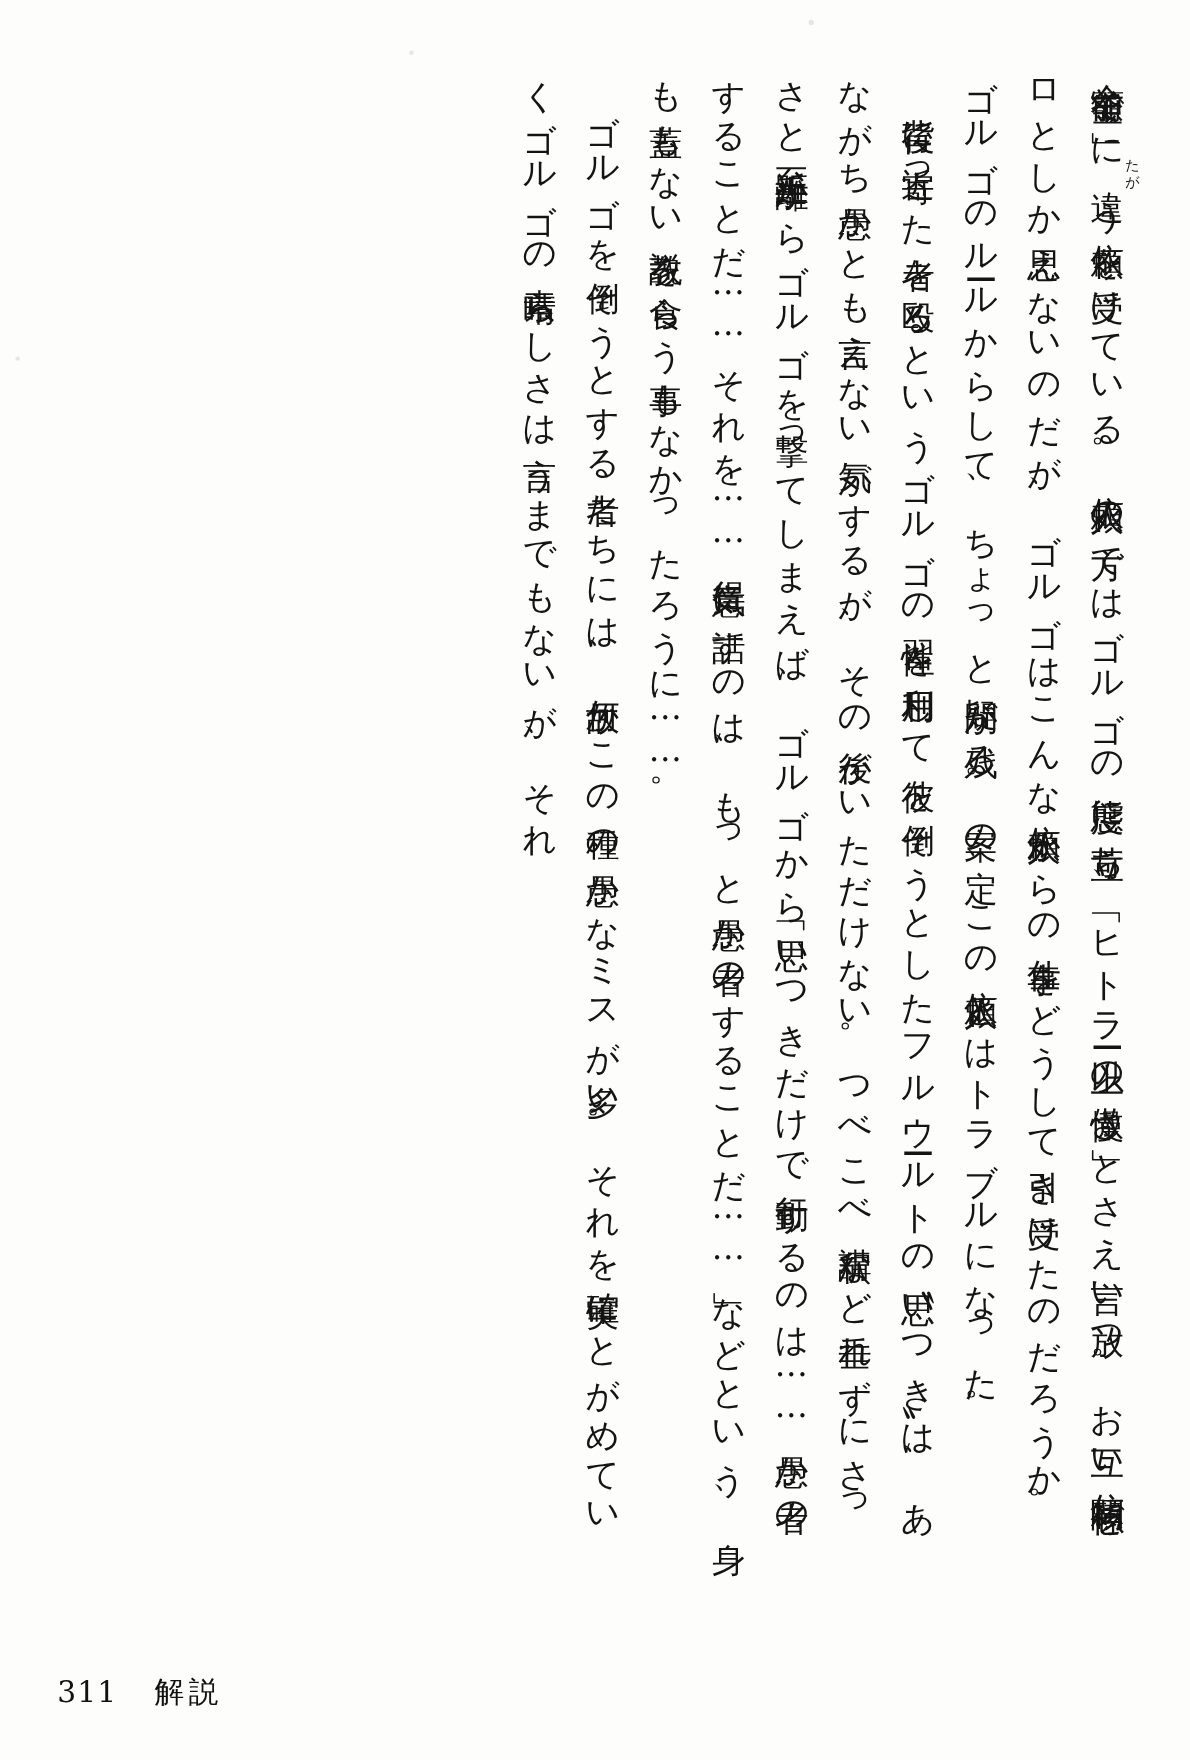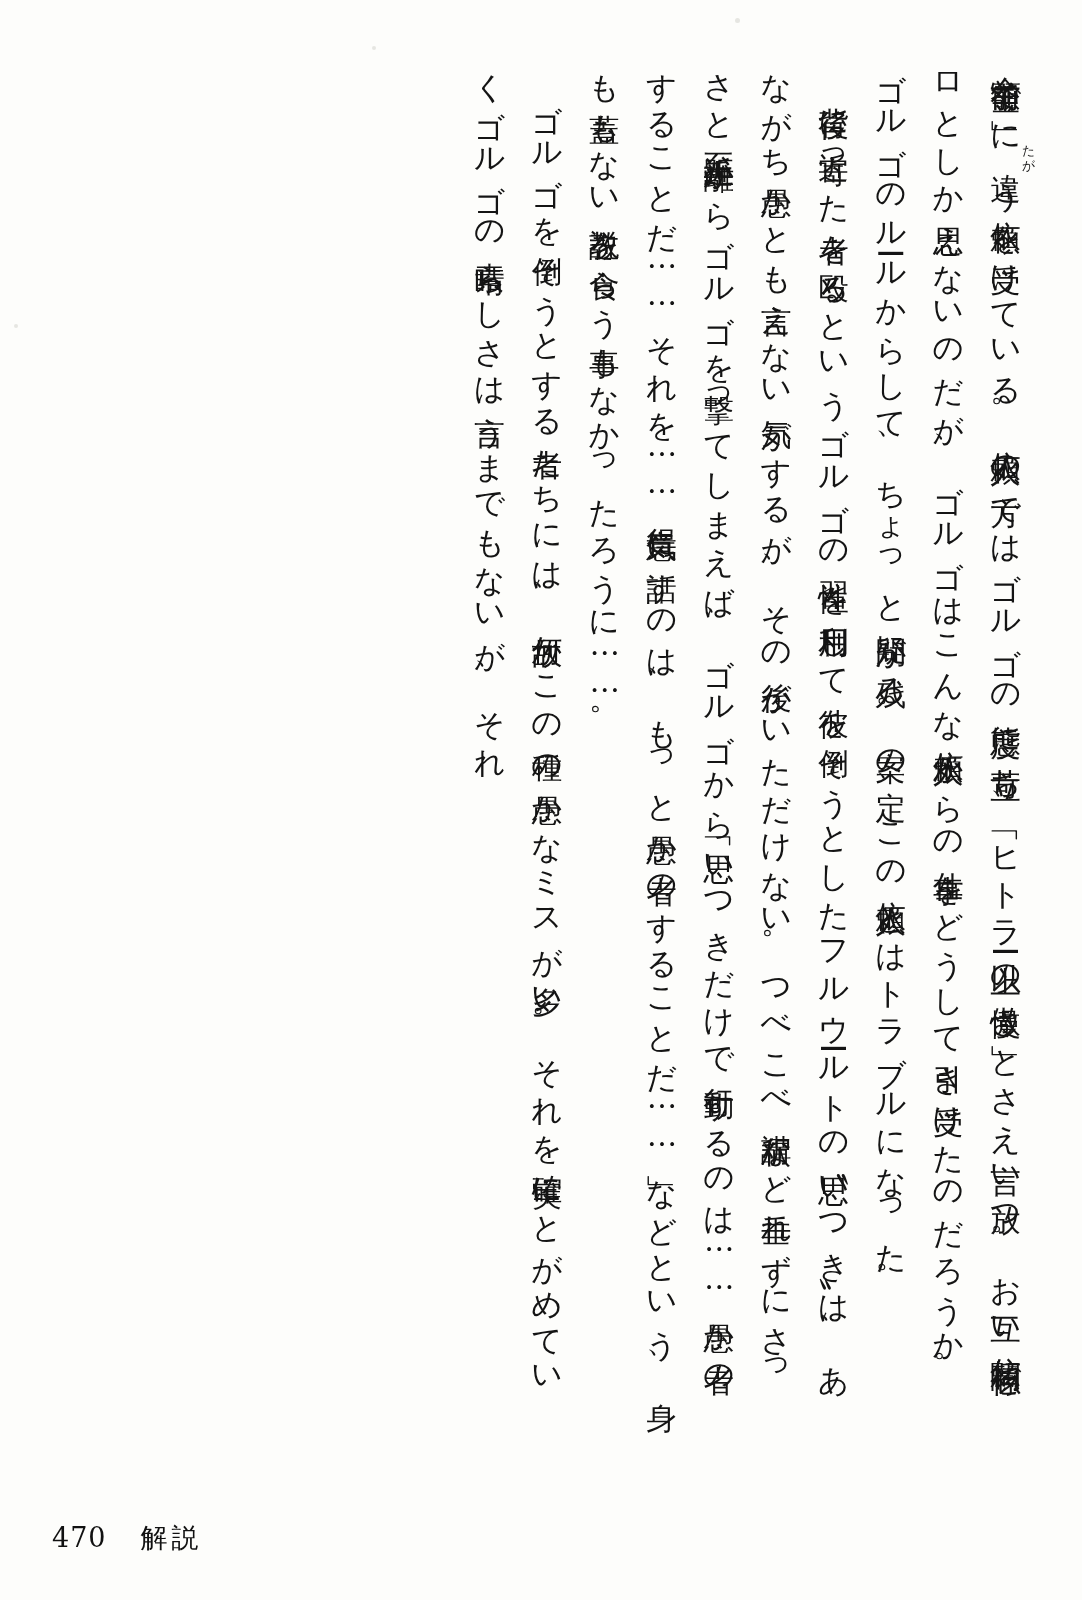--- a/index.html
+++ b/index.html
@@ -99,17 +99,17 @@
 
     <p class="noindent"><span>全額前金で」に<ruby>違<rt>たが</rt></ruby>う依頼を受けている。依頼人の方ではゴルゴの態度に苛立ち、「ヒトラー以上の傲慢さ」とさえ言い放つ。お互い信頼関係ゼロとしか思えないのだが、ゴルゴはこんな依頼人からの仕事をどうして引き受けたのだろうか。ゴルゴのルールからして、ちょっと疑問が残る。案の定、この依頼人とはトラブルになった。</span></p>
 
     <p><span>背後に近寄った者を殴るというゴルゴの習性を利用して彼を倒そうとしたフルウールトの〝思いつき〟は、あながち愚かとも言えない気がするが、その後がいただけない。つべこべ講釈など垂れずにさっさと至近距離からゴルゴを撃ってしまえば、ゴルゴから「思いつきだけで行動するのは……愚か者のすることだ……それを……得意気に話すのは、もっと愚か者のすることだ……」などという、身も蓋もない説教を食らう事もなかったろうに……。</span></p>
 
     <p><span>ゴルゴを倒そうとする者たちには、何故かこの種の愚かなミスが多い。それを確実にとがめていくゴルゴの素晴らしさは言うまでもないが、それ</span></p>
 
   </div>
 
   <div class="foot">
-    <span class="pageno">470</span>
+    <span class="pageno">311</span>
     <span class="chapter">解説</span>
   </div>
 
 </div>
 
 </body></html>

